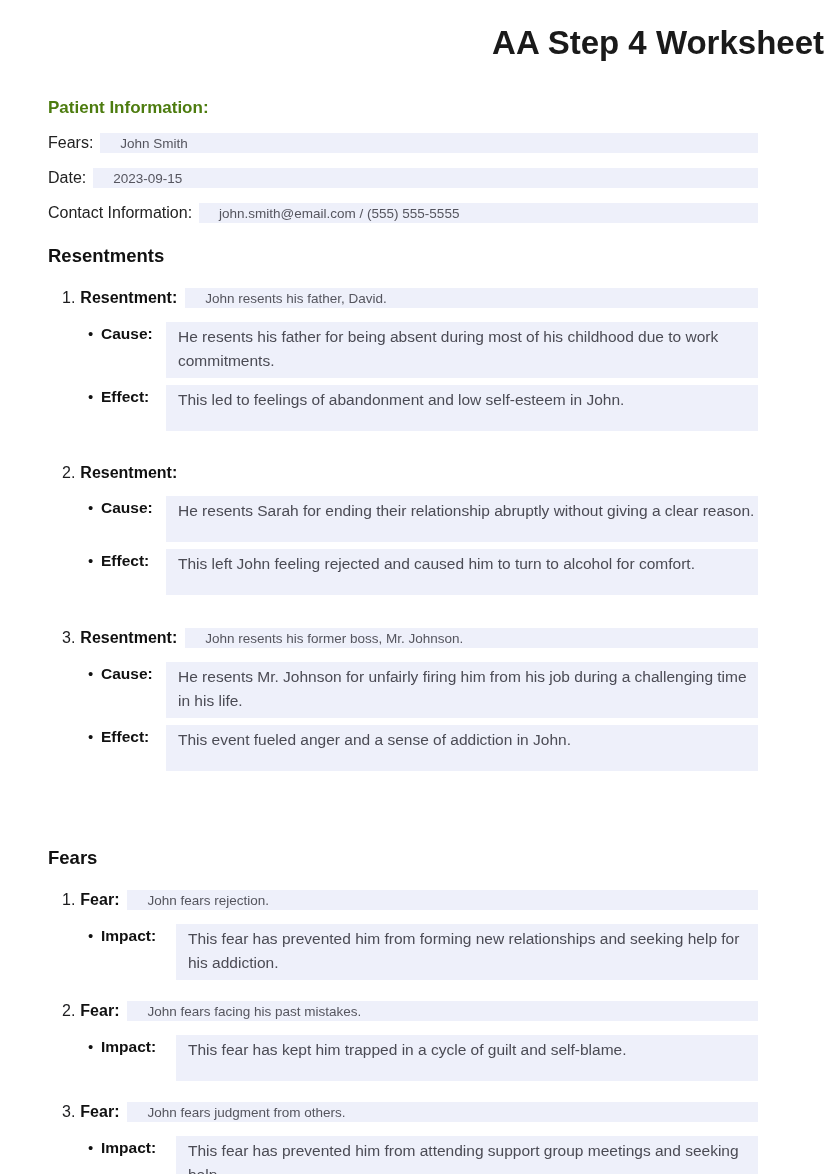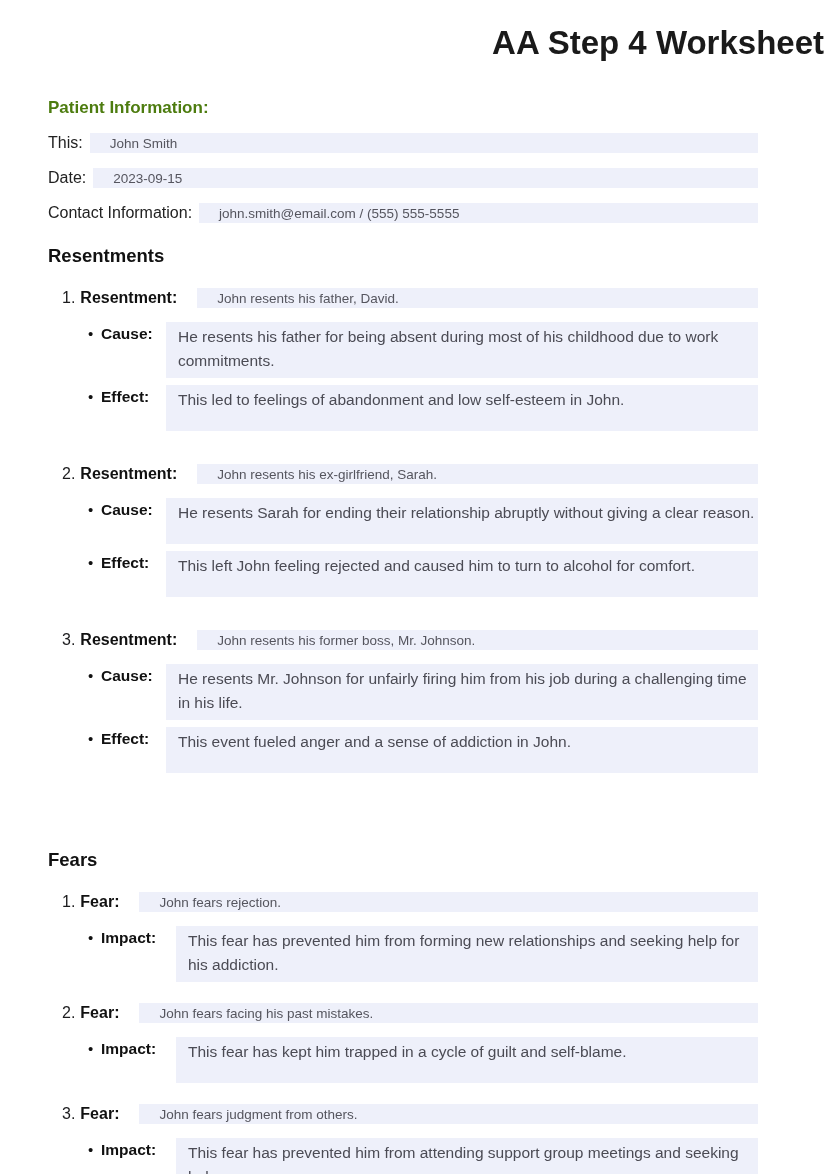--- a/index.html
+++ b/index.html
@@ -68,21 +68,21 @@
   .item-num {
     font-size: 16px;
     color: #1c1c1e;
     margin-right: 5px;
   }
   .bold-label {
     font-size: 16px;
     font-weight: bold;
     color: #111;
     white-space: nowrap;
-    margin-right: 20px;
+    margin-right: 8px;
   }
   .bullet-row {
     display: flex;
     align-items: flex-start;
     padding-left: 40px;
     margin-top: 14px;
   }
   .bullet-row.tight { margin-top: 7px; }
   .bullet {
     width: 13px;
@@ -115,21 +115,21 @@
 <body>
 
 <div class="page">
   <h1 class="title">AA Step 4 Worksheet</h1>
 
   <div class="content">
 
     <div class="pi-heading">Patient Information:</div>
 
     <div class="field-row">
-      <span class="field-label">This:</span>
+      <span class="field-label">Fears:</span>
       <div class="inline-field">John Smith</div>
     </div>
     <div class="field-row">
       <span class="field-label">Date:</span>
       <div class="inline-field">2023-09-15</div>
     </div>
     <div class="field-row">
       <span class="field-label">Contact Information:</span>
       <div class="inline-field">john.smith@email.com / (555) 555-5555</div>
     </div>
@@ -151,21 +151,20 @@
         <span class="bullet">•</span>
         <span class="bullet-label cause-col">Effect:</span>
         <div class="text-box">This led to feelings of abandonment and low self-esteem in John.</div>
       </div>
     </div>
 
     <div class="item r-item">
       <div class="item-row">
         <span class="item-num">2.</span>
         <span class="bold-label">Resentment:</span>
-        <div class="inline-field">John resents his ex-girlfriend, Sarah.</div>
       </div>
       <div class="bullet-row">
         <span class="bullet">•</span>
         <span class="bullet-label cause-col">Cause:</span>
         <div class="text-box">He resents Sarah for ending their relationship abruptly without giving a clear reason.</div>
       </div>
       <div class="bullet-row tight">
         <span class="bullet">•</span>
         <span class="bullet-label cause-col">Effect:</span>
         <div class="text-box">This left John feeling rejected and caused him to turn to alcohol for comfort.</div>

